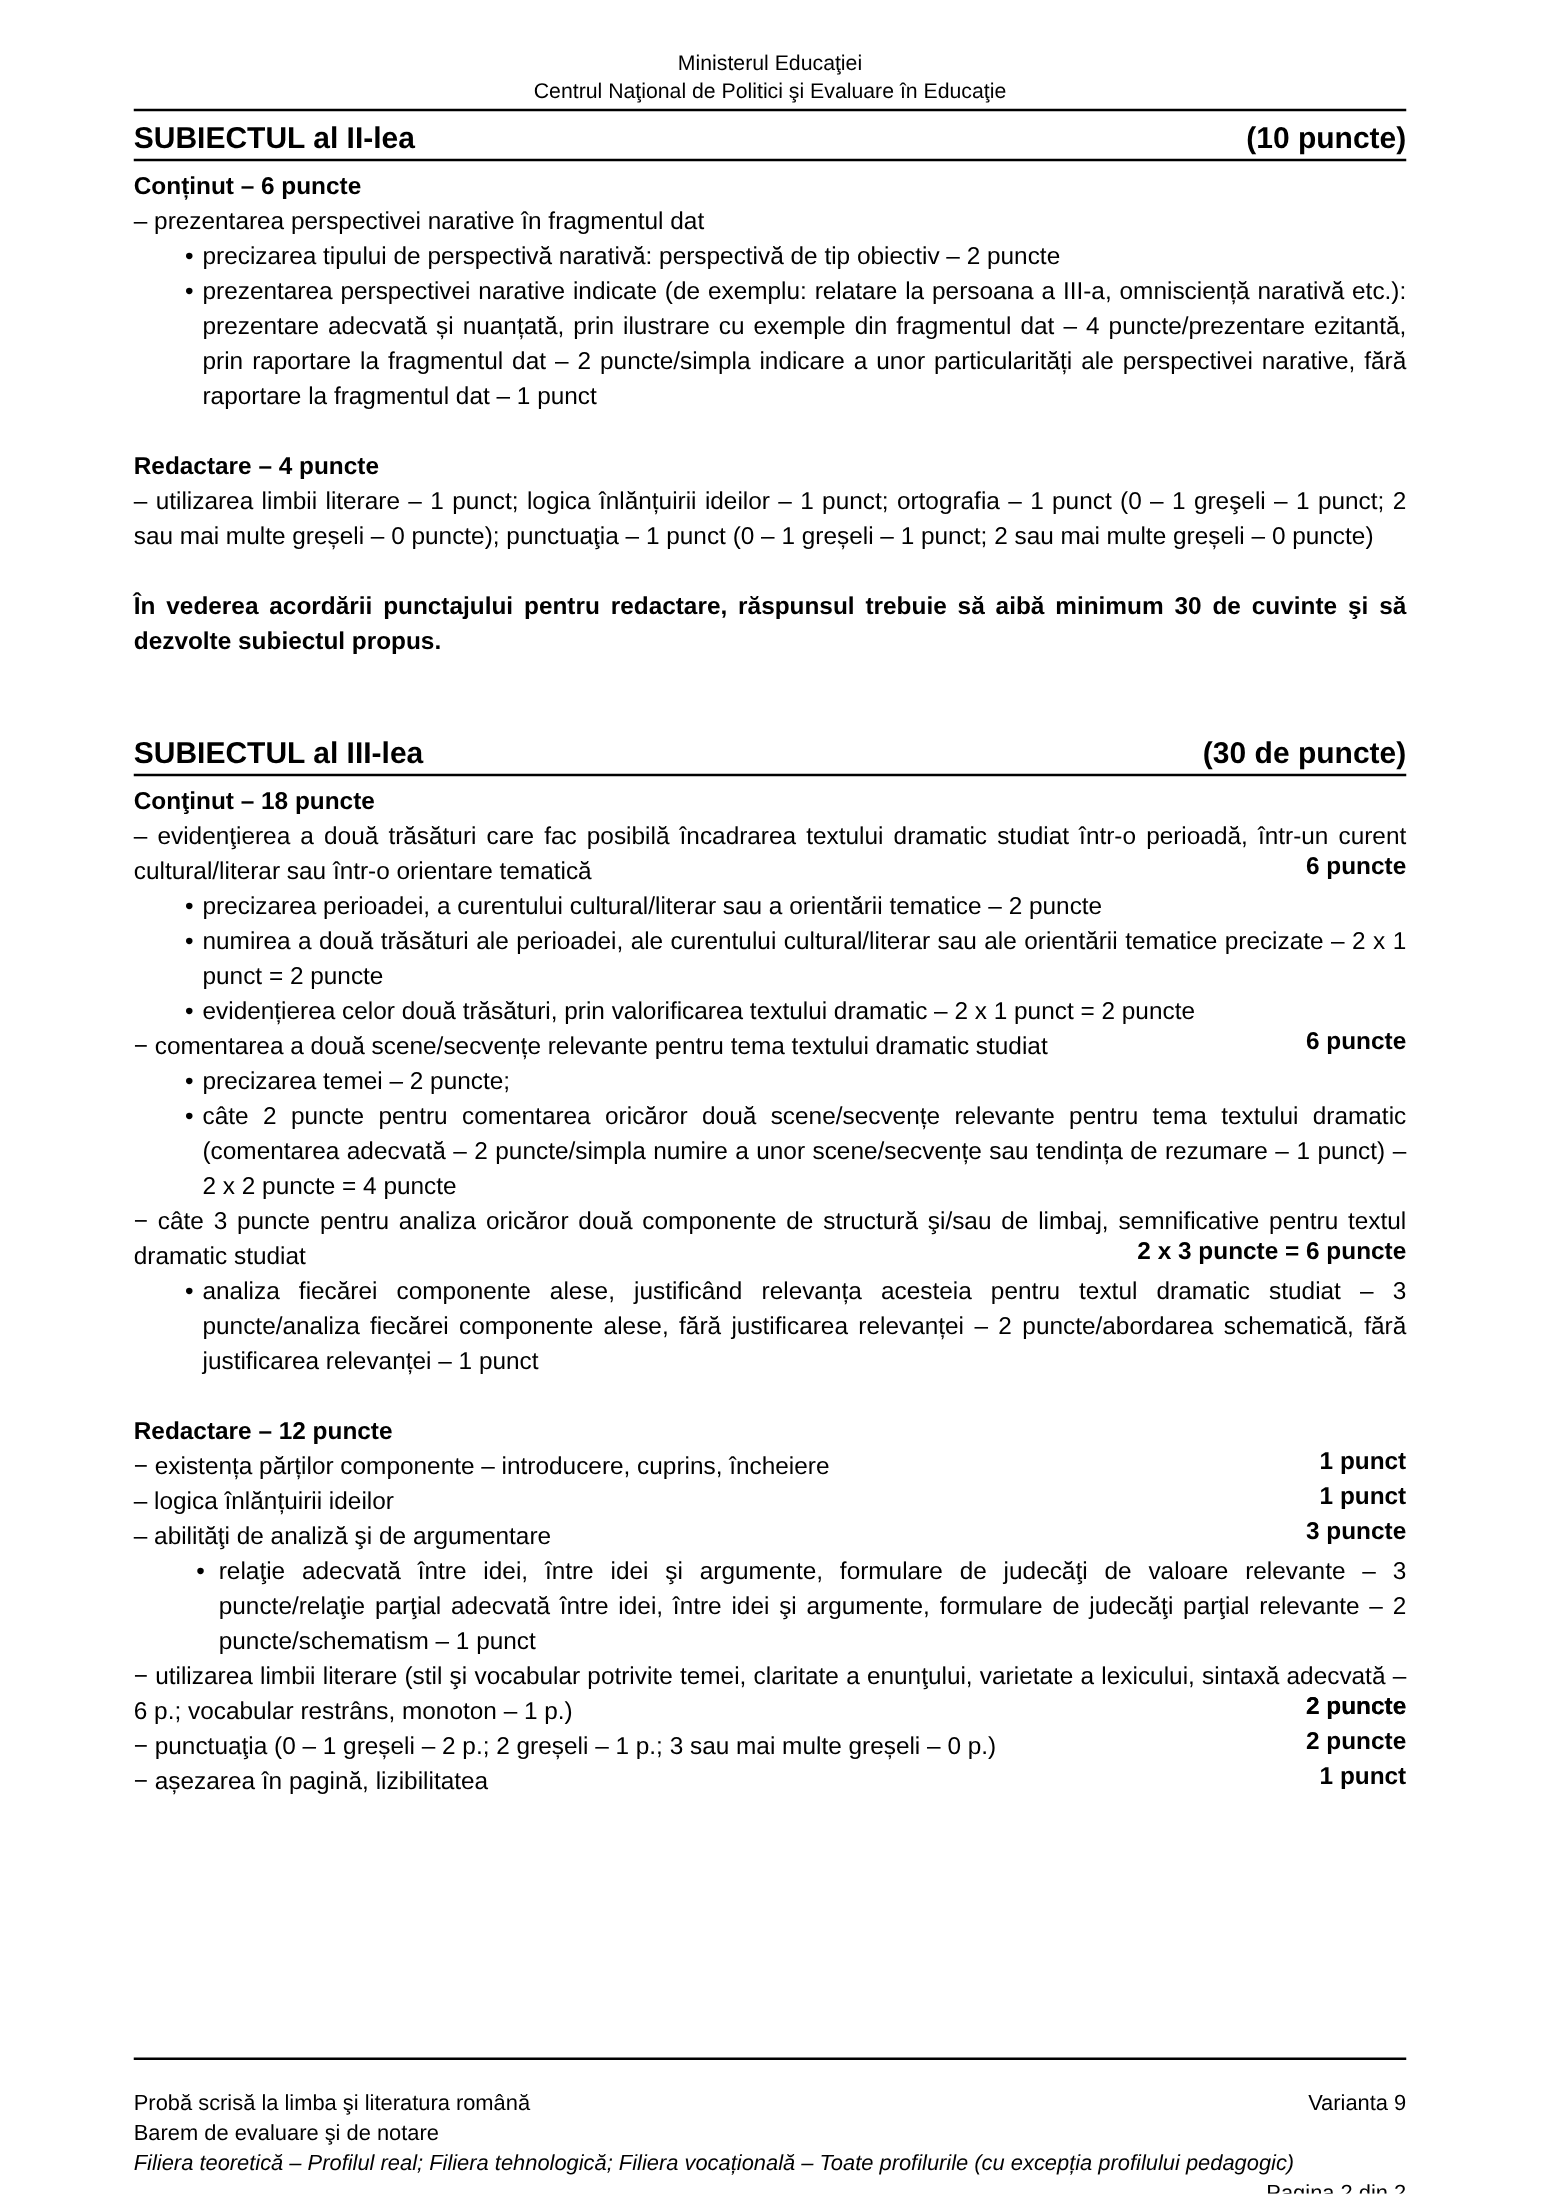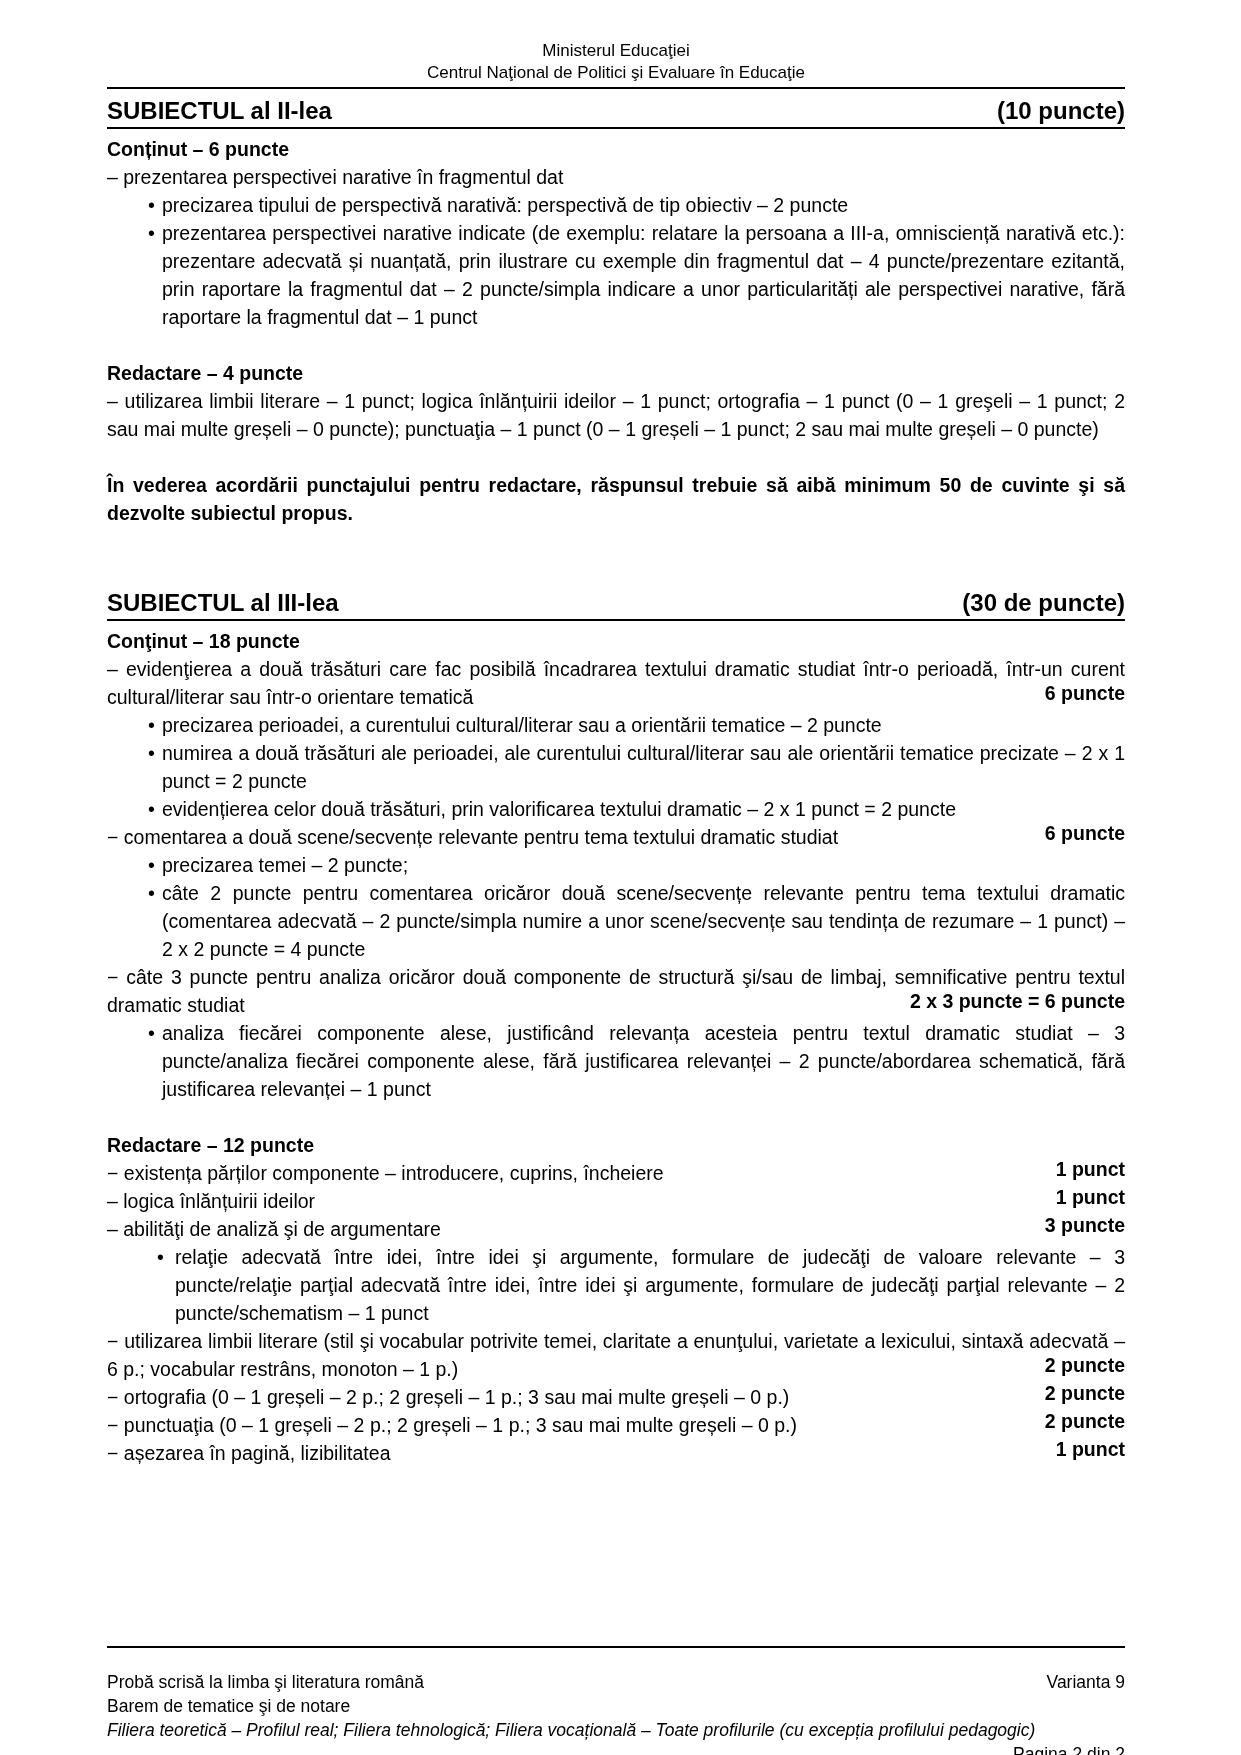--- a/index.html
+++ b/index.html
@@ -91,50 +91,50 @@
         <div class="heading ">
           <span>SUBIECTUL al II-lea</span>
           <span>(10 puncte)</span>
         </div>
         <div class="line bold"><span>Conținut – 6 puncte</span></div>
         <div class="line "><span>– prezentarea perspectivei narative în fragmentul dat</span></div>
         <div class="line bullet"><span>precizarea tipului de perspectivă narativă: perspectivă de tip obiectiv – 2 puncte</span></div>
         <div class="line bullet justify"><span>prezentarea perspectivei narative indicate (de exemplu: relatare la persoana a III-a, omnisciență narativă etc.): prezentare adecvată și nuanțată, prin ilustrare cu exemple din fragmentul dat – 4 puncte/prezentare ezitantă, prin raportare la fragmentul dat – 2 puncte/simpla indicare a unor particularități ale perspectivei narative, fără raportare la fragmentul dat – 1 punct</span></div>
         <div class="line bold gap"><span>Redactare – 4 puncte</span></div>
         <div class="line justify"><span>– utilizarea limbii literare – 1 punct; logica înlănțuirii ideilor – 1 punct; ortografia – 1 punct (0 – 1 greşeli – 1 punct; 2 sau mai multe greșeli – 0 puncte); punctuaţia – 1 punct (0 – 1 greșeli – 1 punct; 2 sau mai multe greșeli – 0 puncte)</span></div>
-        <div class="line bold gap justify"><span>În vederea acordării punctajului pentru redactare, răspunsul trebuie să aibă minimum 50 de cuvinte şi să dezvolte subiectul propus.</span></div>
+        <div class="line bold gap justify"><span>În vederea acordării punctajului pentru redactare, răspunsul trebuie să aibă minimum 30 de cuvinte şi să dezvolte subiectul propus.</span></div>
         <div class="heading gap2">
           <span>SUBIECTUL al III-lea</span>
           <span>(30 de puncte)</span>
         </div>
         <div class="line bold"><span>Conţinut – 18 puncte</span></div>
         <div class="line justify"><span>– evidenţierea a două trăsături care fac posibilă încadrarea textului dramatic studiat într-o perioadă, într-un curent cultural/literar sau într-o orientare tematică</span><span class="pts">6 puncte</span></div>
         <div class="line bullet"><span>precizarea perioadei, a curentului cultural/literar sau a orientării tematice – 2 puncte</span></div>
         <div class="line bullet justify"><span>numirea a două trăsături ale perioadei, ale curentului cultural/literar sau ale orientării tematice precizate – 2 x 1 punct = 2 puncte</span></div>
         <div class="line bullet"><span>evidențierea celor două trăsături, prin valorificarea textului dramatic – 2 x 1 punct = 2 puncte</span></div>
         <div class="line "><span>− comentarea a două scene/secvențe relevante pentru tema textului dramatic studiat</span><span class="pts">6 puncte</span></div>
         <div class="line bullet"><span>precizarea temei – 2 puncte;</span></div>
         <div class="line bullet justify"><span>câte 2 puncte pentru comentarea oricăror două scene/secvențe relevante pentru tema textului dramatic (comentarea adecvată – 2 puncte/simpla numire a unor scene/secvențe sau tendința de rezumare – 1 punct) – 2 x 2 puncte = 4 puncte</span></div>
         <div class="line justify"><span>− câte 3 puncte pentru analiza oricăror două componente de structură şi/sau de limbaj, semnificative pentru textul dramatic studiat</span><span class="pts">2 x 3 puncte = 6 puncte</span></div>
         <div class="line bullet justify"><span>analiza fiecărei componente alese, justificând relevanța acesteia pentru textul dramatic studiat – 3 puncte/analiza fiecărei componente alese, fără justificarea relevanței – 2 puncte/abordarea schematică, fără justificarea relevanței – 1 punct</span></div>
         <div class="line bold gap"><span>Redactare – 12 puncte</span></div>
         <div class="line "><span>− existența părților componente – introducere, cuprins, încheiere</span><span class="pts">1 punct</span></div>
         <div class="line "><span>– logica înlănțuirii ideilor</span><span class="pts">1 punct</span></div>
         <div class="line "><span>– abilităţi de analiză şi de argumentare</span><span class="pts">3 puncte</span></div>
         <div class="line bullet bullet-wide justify"><span>relaţie adecvată între idei, între idei şi argumente, formulare de judecăţi de valoare relevante – 3 puncte/relaţie parţial adecvată între idei, între idei şi argumente, formulare de judecăţi parţial relevante – 2 puncte/schematism – 1 punct</span></div>
         <div class="line justify"><span>− utilizarea limbii literare (stil şi vocabular potrivite temei, claritate a enunţului, varietate a lexicului, sintaxă adecvată – 6 p.; vocabular restrâns, monoton – 1 p.)</span><span class="pts">2 puncte</span></div>
-        <div class="line "><span>− ortografia (0 – 1 greșeli – 2 p.; 2 greșeli – 1 p.; 3 sau mai multe greșeli – 0 p.)</span><span class="pts">2 puncte</span></div>
+        <div class="line "><span class="pts">2 puncte</span></div>
         <div class="line "><span>− punctuaţia (0 – 1 greșeli – 2 p.; 2 greșeli – 1 p.; 3 sau mai multe greșeli – 0 p.)</span><span class="pts">2 puncte</span></div>
         <div class="line "><span>− așezarea în pagină, lizibilitatea</span><span class="pts">1 punct</span></div>
       </div>
 
   </div>
 
   <div class="doc-footer">
     <div class="footer-row1">
       <span>Probă scrisă la limba şi literatura română</span>
       <span>Varianta 9</span>
     </div>
-    <div>Barem de tematice şi de notare</div>
+    <div>Barem de evaluare şi de notare</div>
     <div class="footer-filiera">Filiera teoretică – Profilul real; Filiera tehnologică; Filiera vocațională – Toate profilurile (cu excepția profilului pedagogic)</div>
     <div class="footer-page">Pagina 2 din 2</div>
   </div>
 </div>
 
 </body></html>

